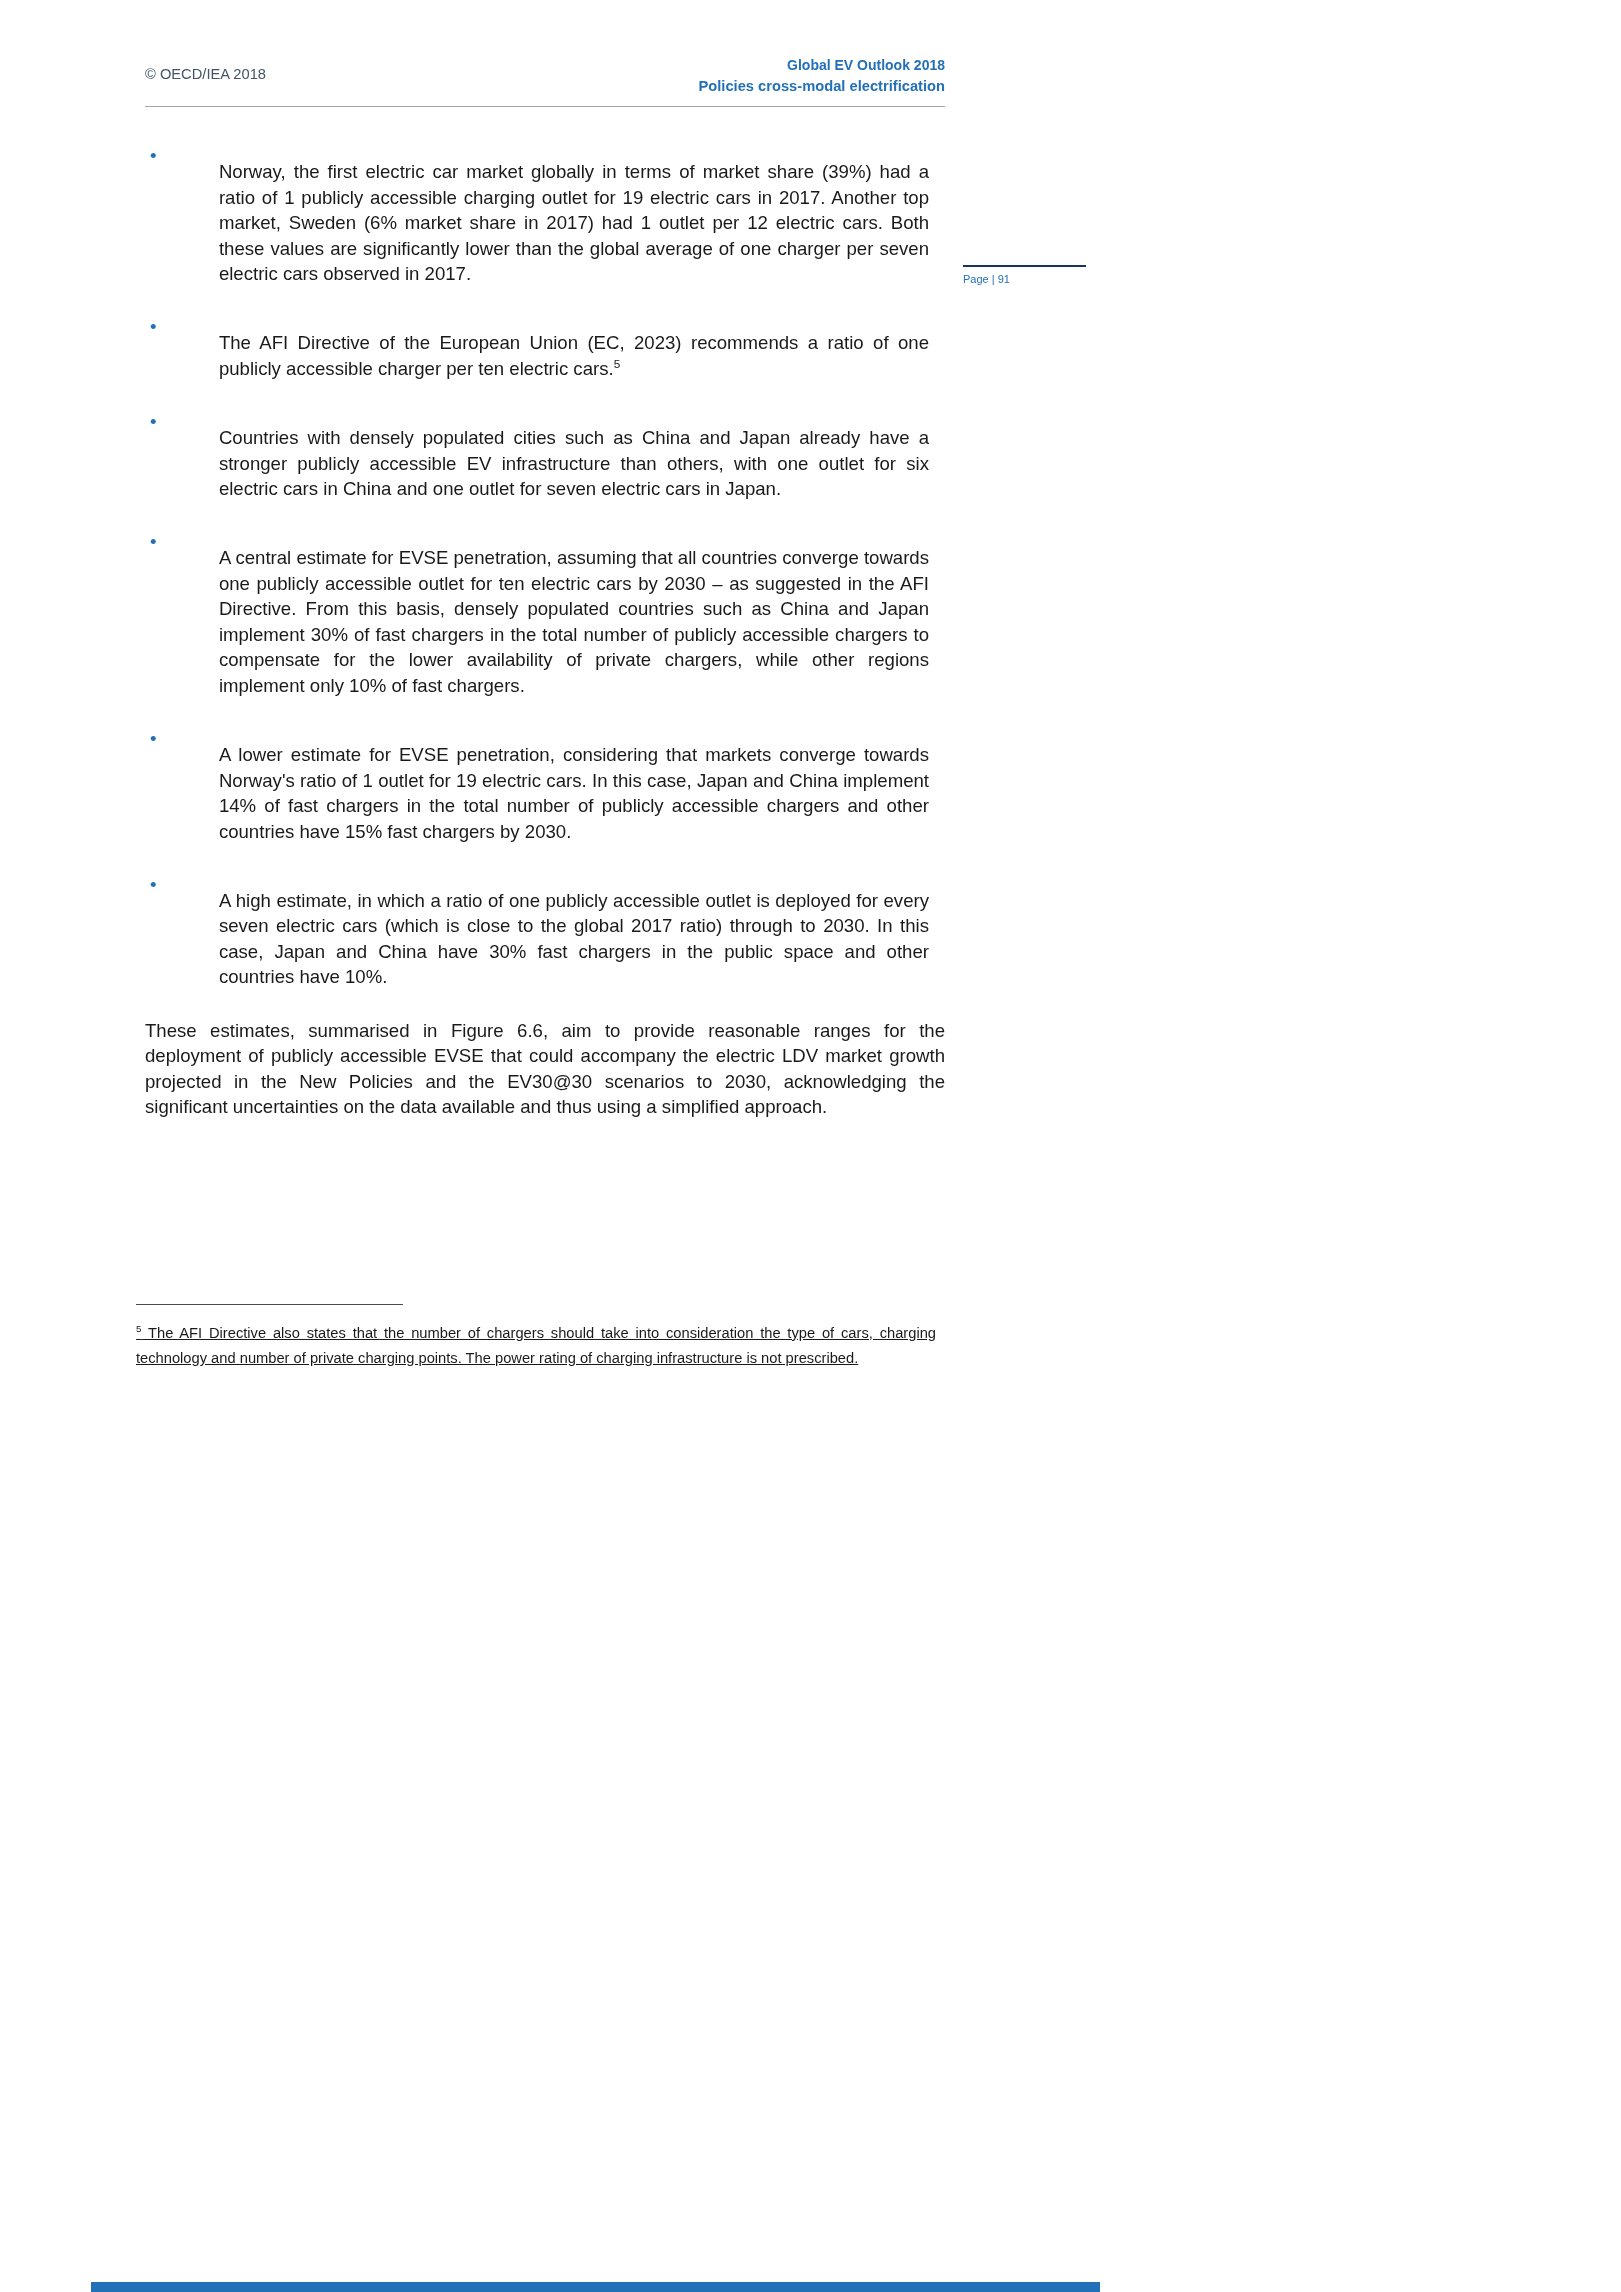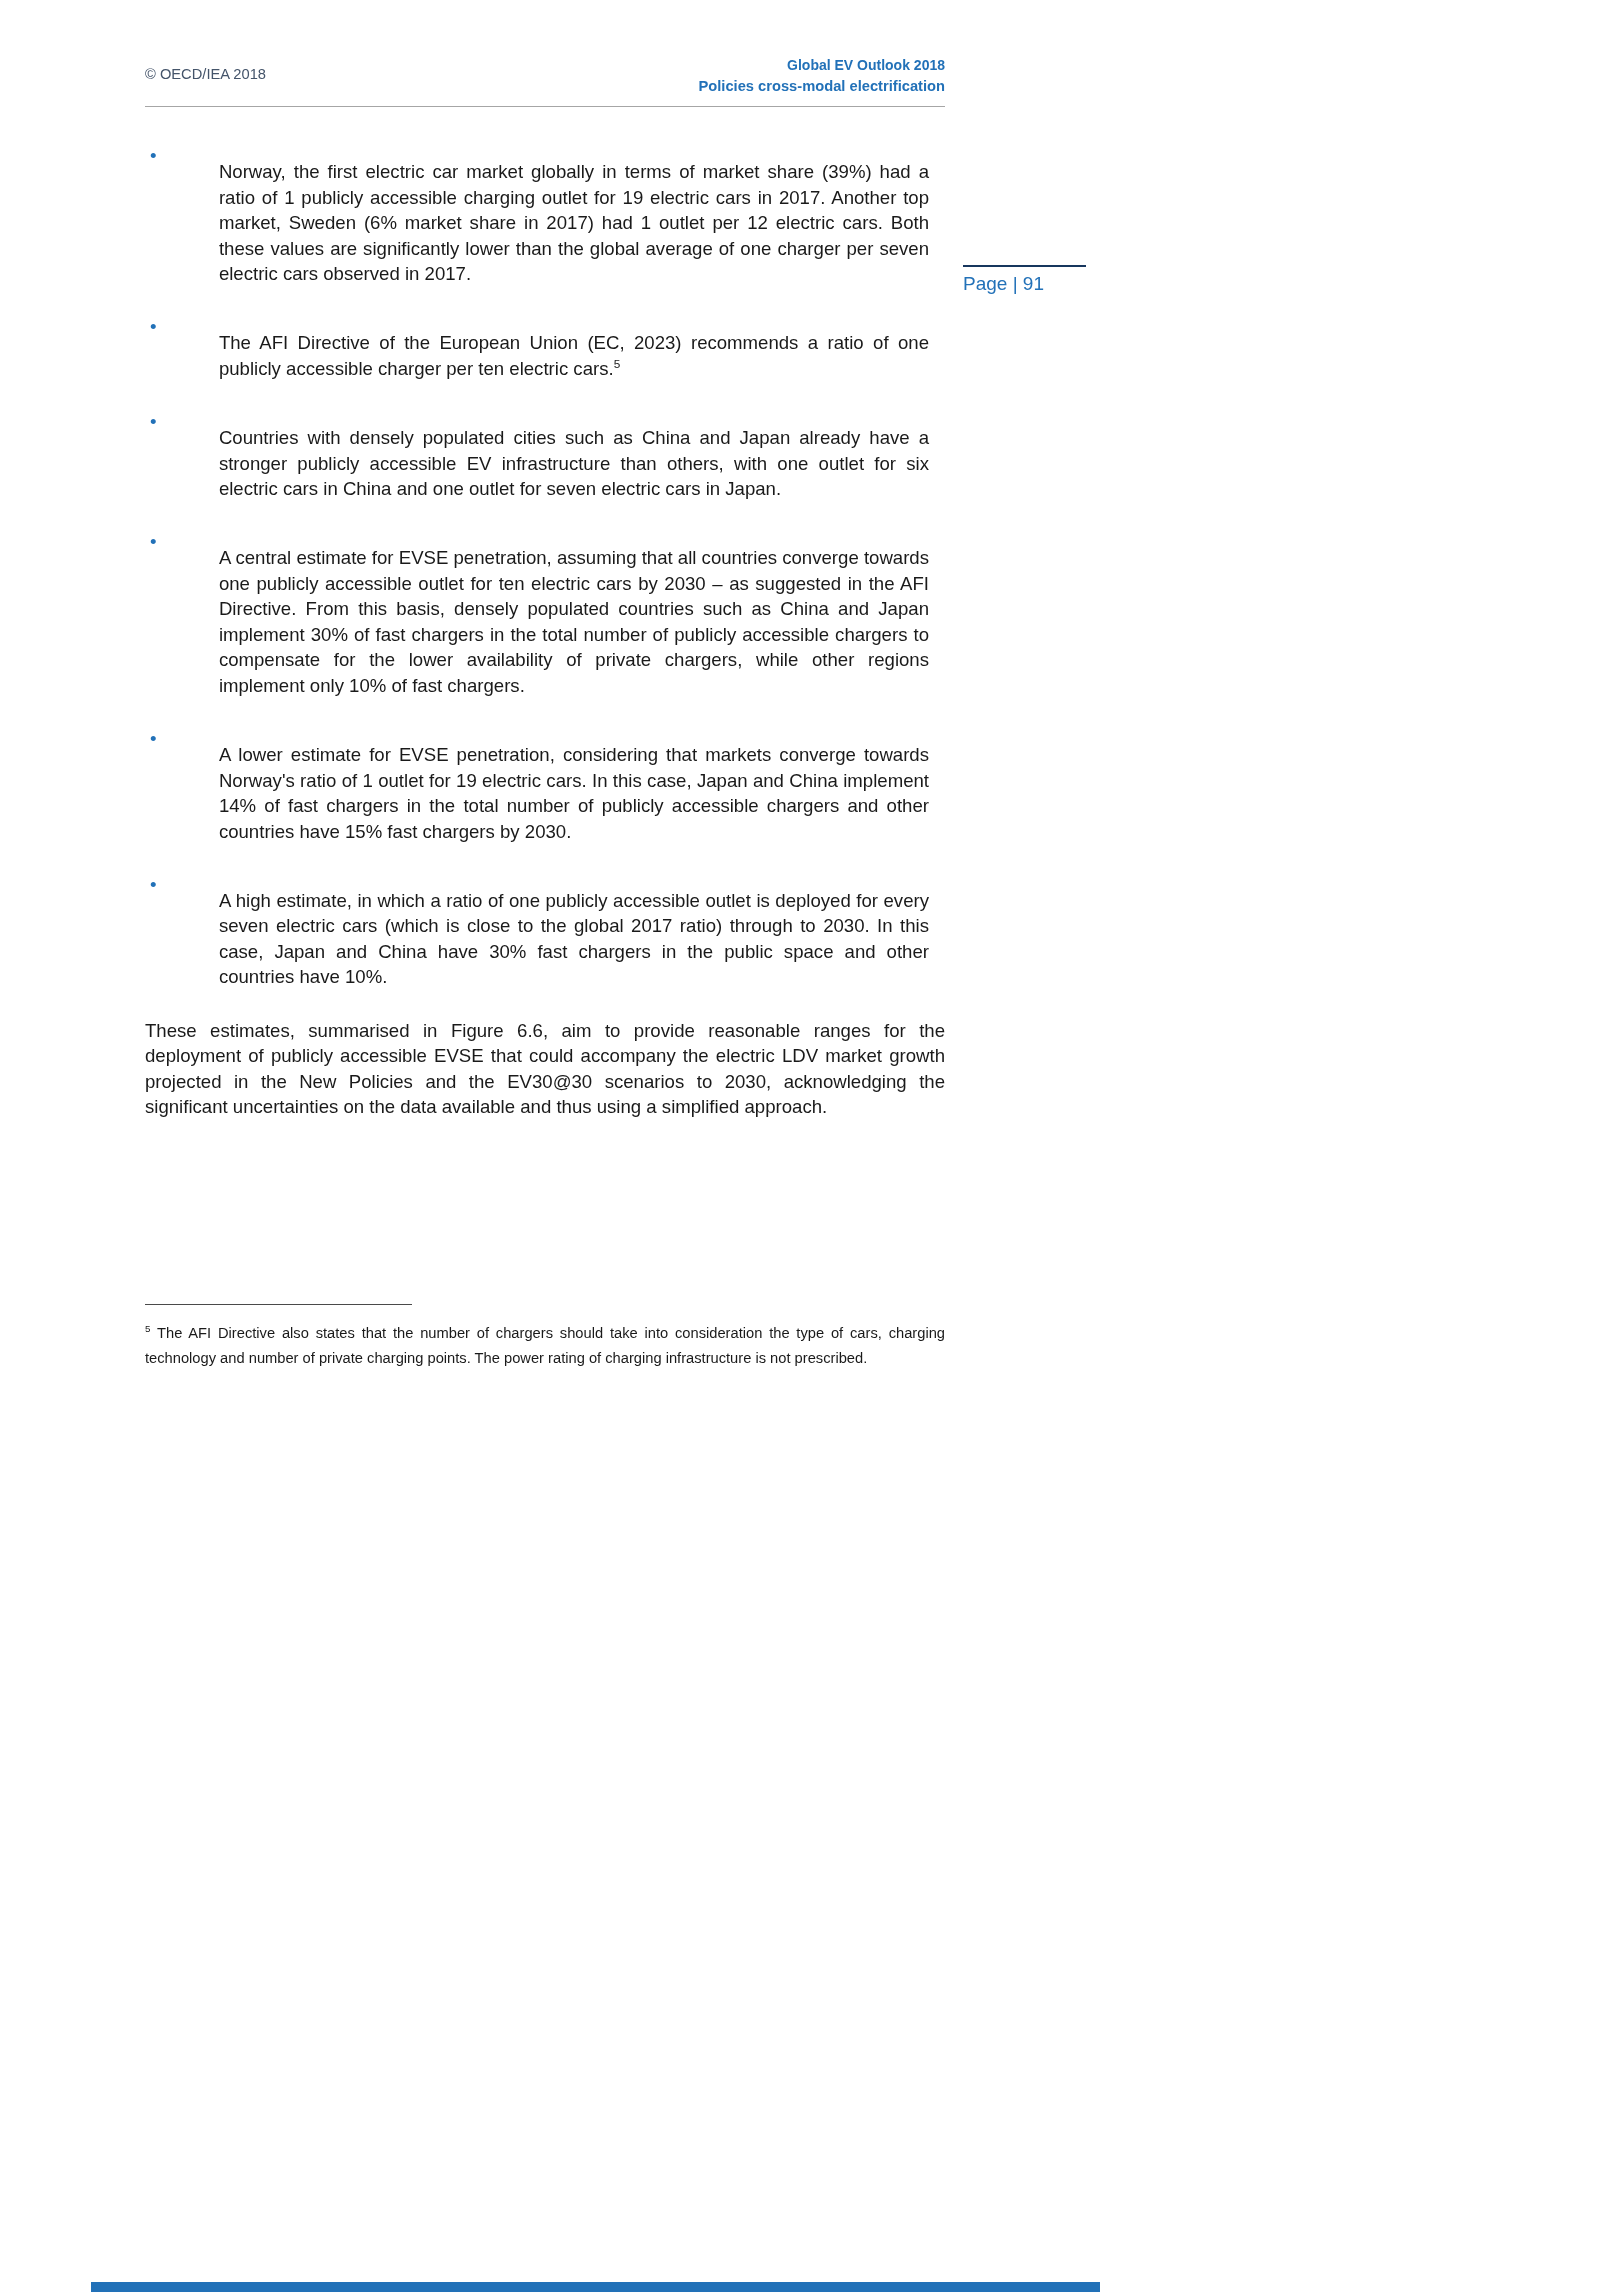--- a/index.html
+++ b/index.html
@@ -49,21 +49,21 @@
     position: absolute;
     left: 963px;
     top: 265px;
     width: 123px;
   }
   .pn-rule {
     border-top: 2px solid var(--dark-blue, #17365d);
     margin-bottom: 5.9px;
   }
   .pn-text {
-    font-size: 19px;
+    font-size: 11px;
     color: var(--accent-blue, #2271b8);
   }
   
   .content {
     position: absolute;
     left: 145px;
     top: 143px;
     width: 800px;
     font-size: 18.6px;
     line-height: 25.5px;
@@ -87,23 +87,24 @@
     margin: 0 0 11.8px 0;
   }
   sup {
     font-size: 11.8px;
     line-height: 0;
     vertical-align: super;
   }
   
   .footnote-area {
     position: absolute;
-    left: 145px;
+    left: 136px;
     top: 1304px;
     width: 800px;
+    text-decoration: underline;
   }
   .footnote-rule {
     width: 267px;
     border-top: 1px solid #4a4a4a;
     margin-bottom: 15.7px;
   }
   .footnote {
     margin: 0;
     font-size: 14.7px;
     line-height: 25.5px;

